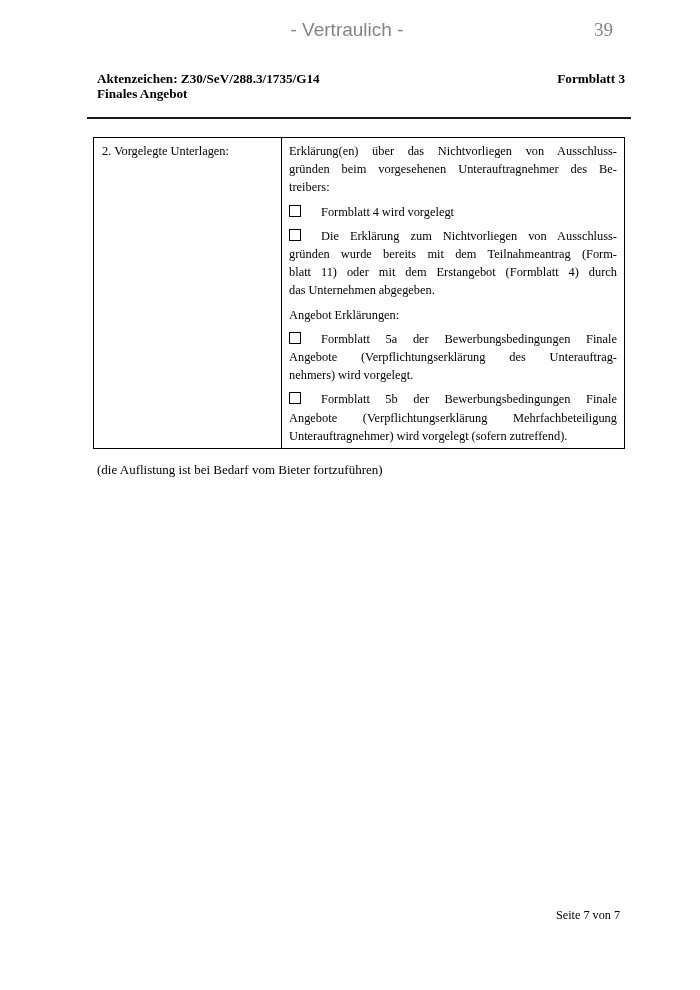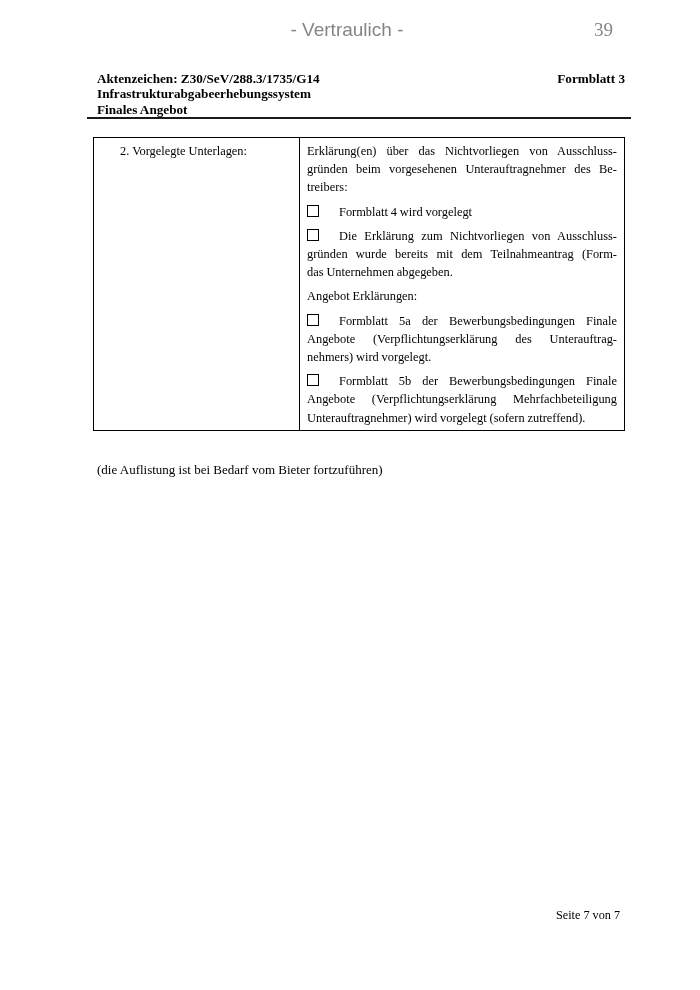--- a/index.html
+++ b/index.html
@@ -35,21 +35,21 @@
     position: absolute; top: 117px; left: 87px; width: 544px; height: 2px;
     background: #1a1a1a;
   }
 
   
   .doctable {
     position: absolute; top: 137px; left: 93px; width: 532px;
     border: 1px solid #000;
     display: flex;
     box-sizing: border-box;
-    font-size: 12.4px; line-height: 18.2px; padding-left: 18px;
+    font-size: 12.4px; line-height: 18.2px;
   }
   .cell-left {
     width: 188px; box-sizing: border-box;
     border-right: 1px solid #000;
     padding: 4px 8px;
   }
   .cell-right {
     flex: 1;
     padding: 4px 7px 3px 7px;
     word-spacing: -0.2px;
@@ -80,21 +80,20 @@
 <body>
 
 <div class="confidential">- Vertraulich -</div>
 <div class="pagenum">39</div>
 
 <div class="docheader">
   <div class="row1">
     <span>Aktenzeichen: Z30/SeV/288.3/1735/G14</span>
     <span>Formblatt 3</span>
   </div>
-  <div>Infrastrukturabgabeerhebungssystem</div>
   <div>Finales Angebot</div>
 </div>
 <div class="rule"></div>
 
 <div class="doctable">
   <div class="cell-left">
     <div>2. Vorgelegte Unterlagen:</div>
   </div>
   <div class="cell-right">
 
@@ -104,20 +103,21 @@
       <div class="line">treibers:</div>
     </div>
 
     <div class="para">
       <div class="line"><span class="checkbox"></span><span>Formblatt 4 wird vorgelegt</span></div>
     </div>
 
     <div class="para">
       <div class="line j"><span class="checkbox"></span><span>Die Erklärung zum Nichtvorliegen von Ausschluss-</span></div>
       <div class="line j">gründen wurde bereits mit dem Teilnahmeantrag (Form-</div>
+      <div class="line j">blatt 11) oder mit dem Erstangebot (Formblatt 4) durch</div>
       <div class="line">das Unternehmen abgegeben.</div>
     </div>
 
     <div class="para">
       <div class="line">Angebot Erklärungen:</div>
     </div>
 
     <div class="para">
       <div class="line j"><span class="checkbox"></span><span>Formblatt 5a der Bewerbungsbedingungen Finale</span></div>
       <div class="line j">Angebote (Verpflichtungserklärung des Unterauftrag-</div>

